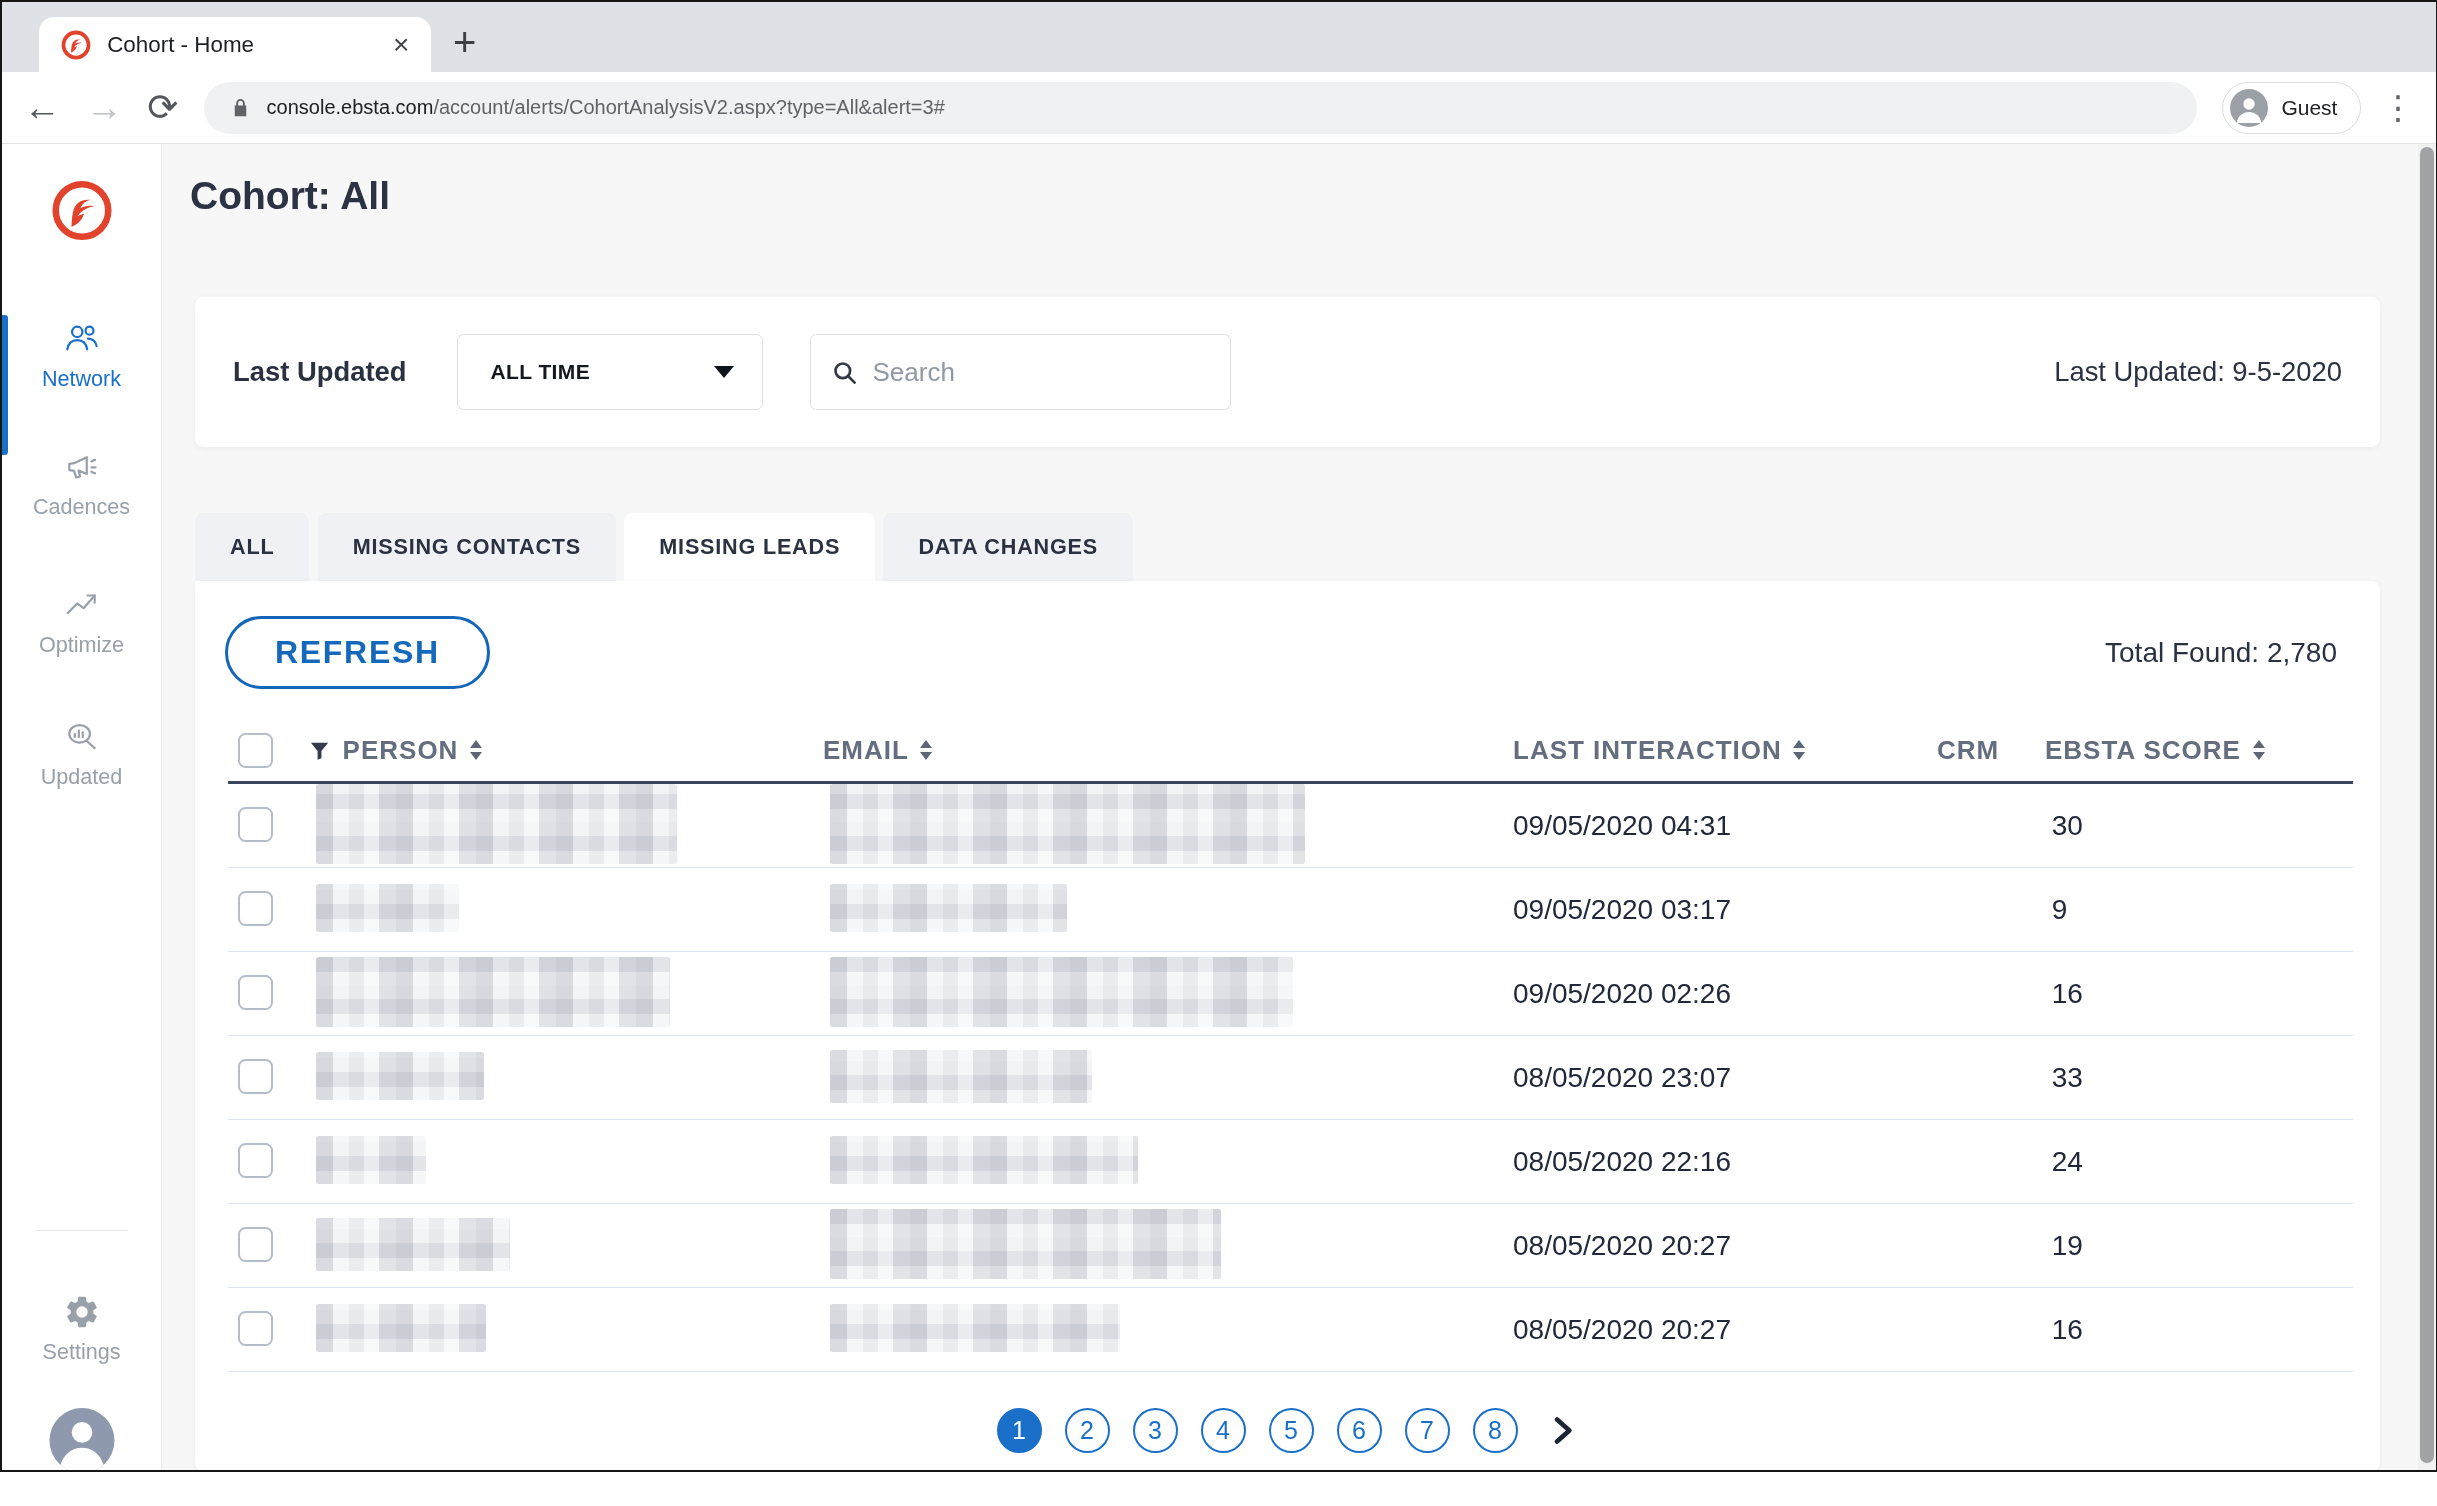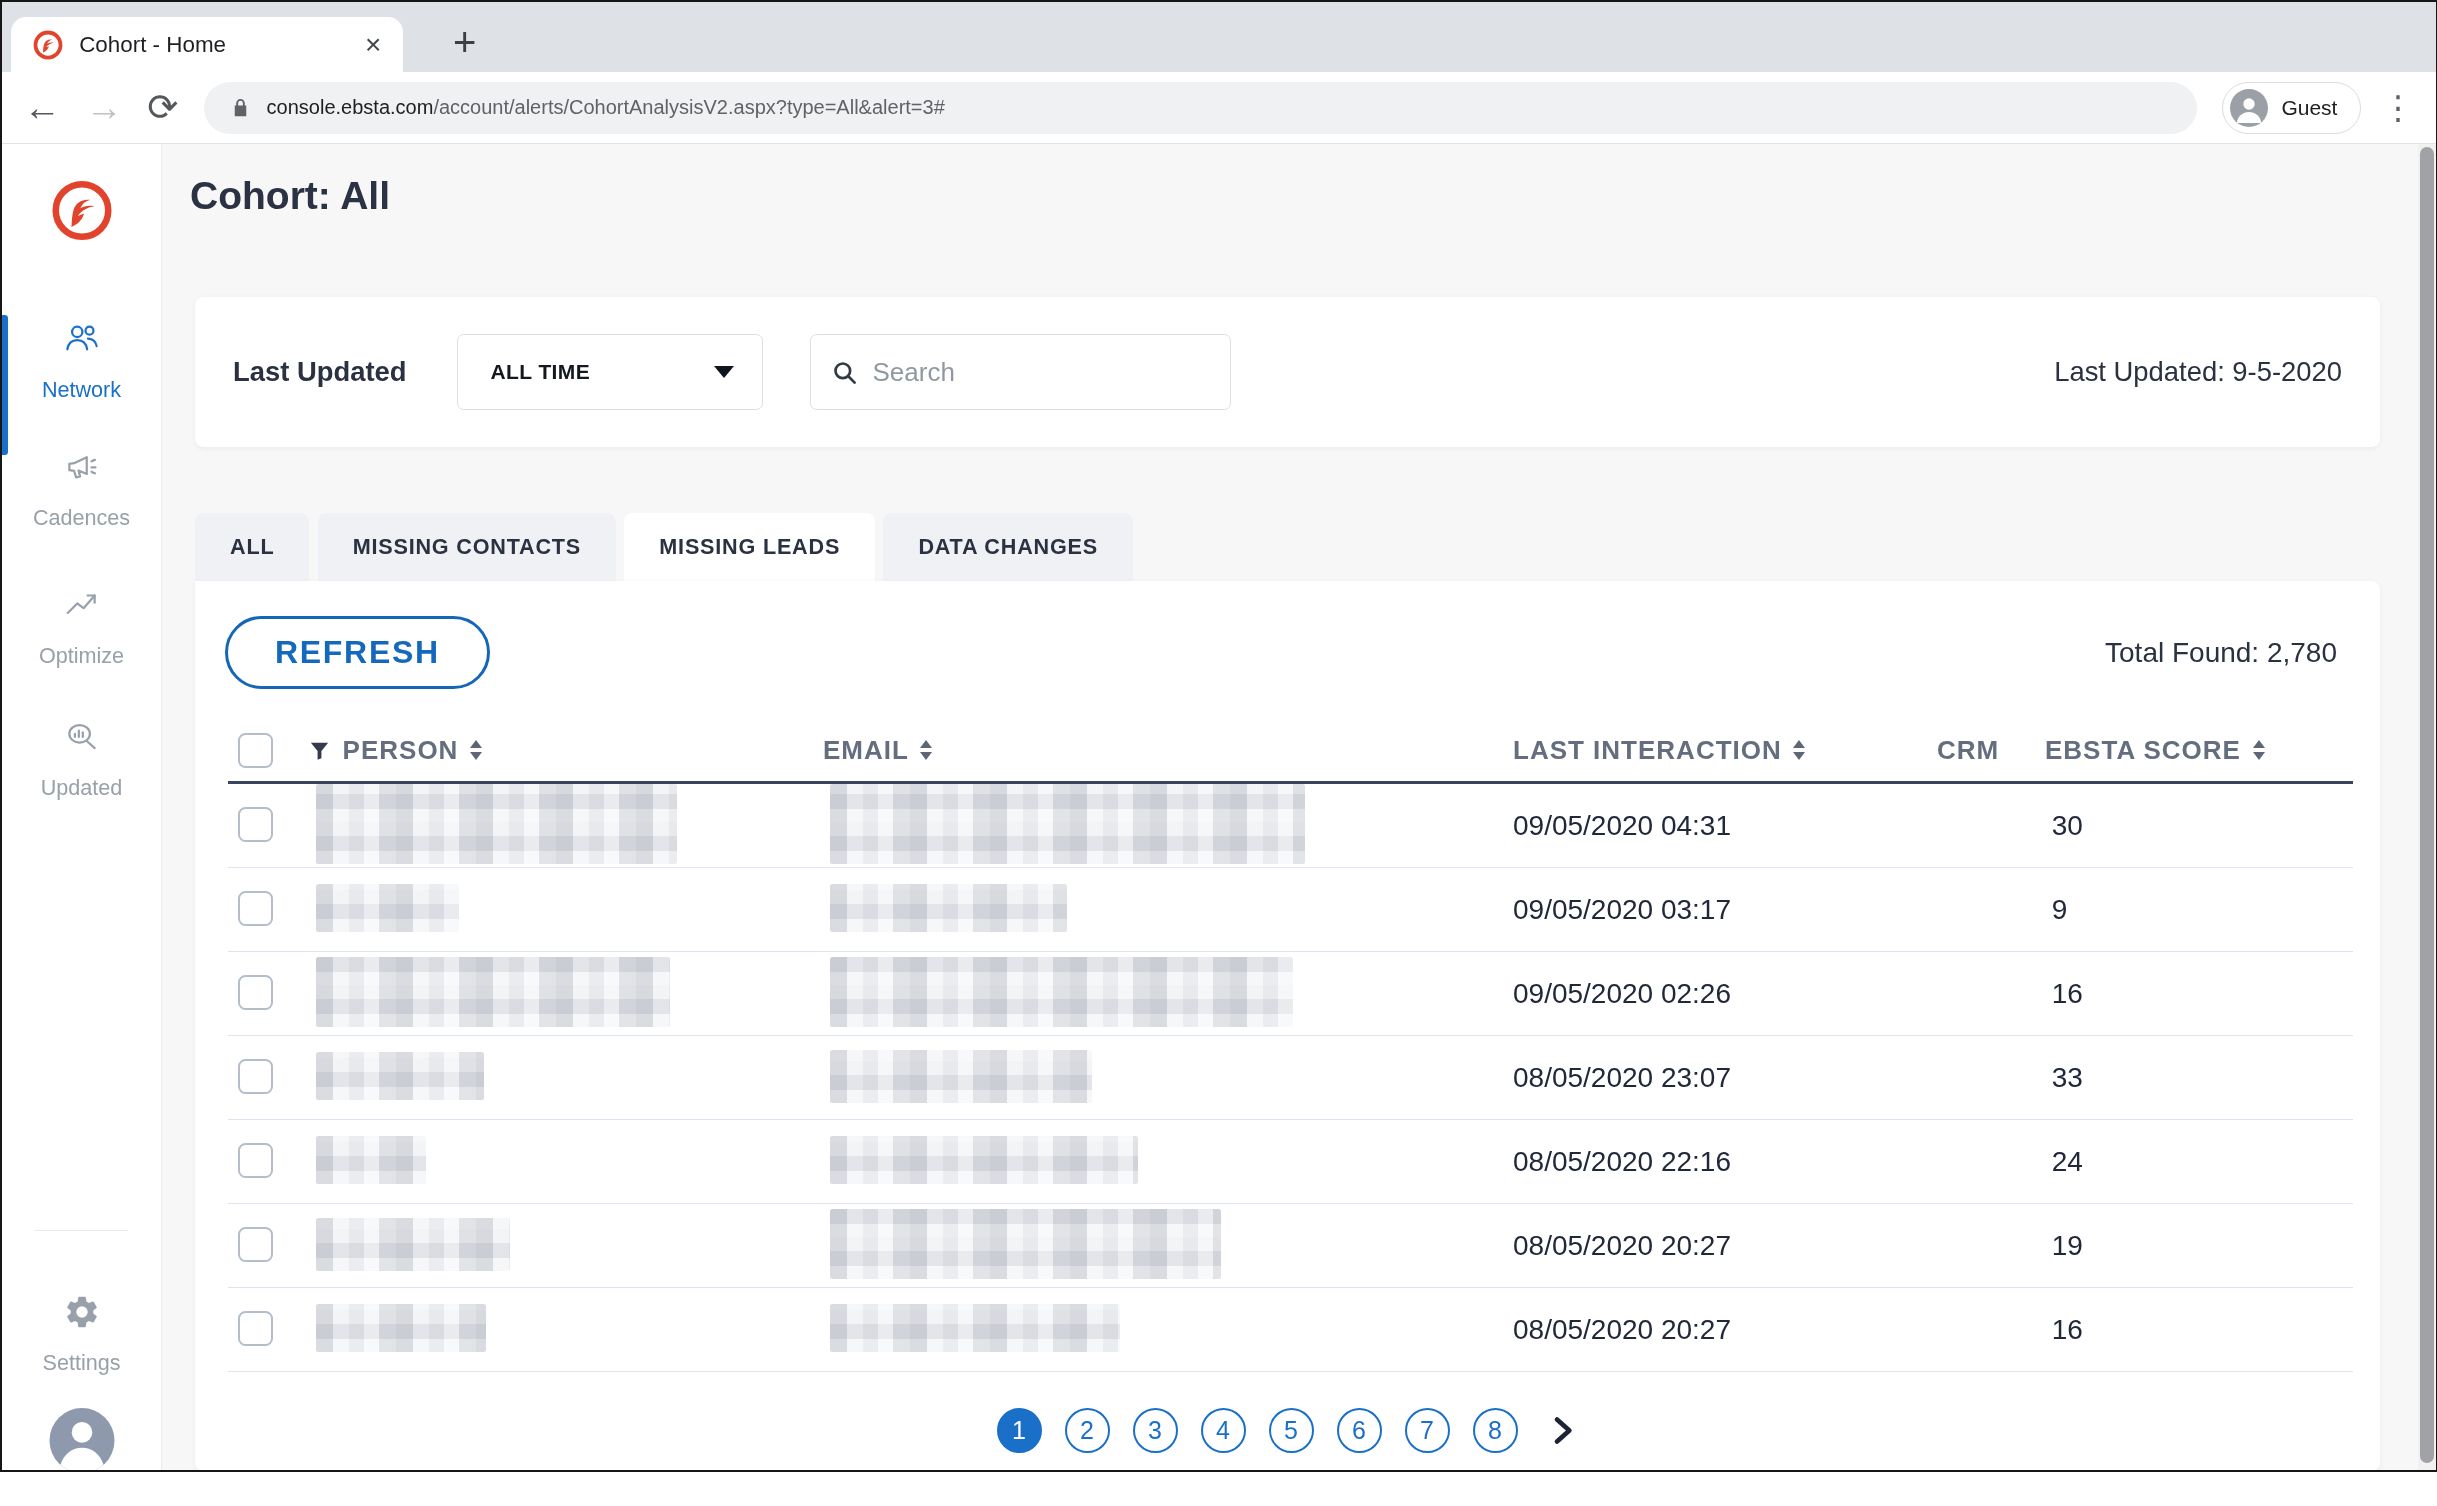--- a/index.html
+++ b/index.html
@@ -4,21 +4,21 @@
 <style>
   * { box-sizing: border-box; margin: 0; padding: 0; }
   html,body { width:2438px; height:1507px; background:#ffffff; overflow:hidden;
     font-family:"Liberation Sans","DejaVu Sans",sans-serif; }
 
   .window { position:absolute; left:0; top:0; width:2438px; height:1472px;
     border:2.5px solid #161616; background:#dee1e6; overflow:hidden; }
 
   
   .tabstrip { position:relative; height:70px; background:#dee1e6; }
-  .btab { position:absolute; left:9px; top:15px; width:392px; height:55px;
+  .btab { position:absolute; left:37px; top:15px; width:392px; height:55px;
     background:#ffffff; border-radius:15px 15px 0 0; display:flex; align-items:center;
     padding:0 21.6px; gap:16.6px; }
   .favicon { width:30px; height:30px; flex:0 0 auto; }
   .tab-title { font-size:22.4px; color:#1d1f23; flex:1; white-space:nowrap; overflow:hidden; }
   .tab-close { font-size:28px; color:#42464b; line-height:1; cursor:default; }
   .new-tab { position:absolute; left:451px; top:18.3px; font-size:40px; color:#3c4043; font-weight:400; }
 
   .toolbar { height:72px; background:#ffffff; display:flex; align-items:center;
     padding:0 21.6px; border-bottom:1.7px solid #e1e3e7; }
   .nav-ic { font-size:37px; line-height:1; color:#54575b; margin-right:25px; }
@@ -34,21 +34,21 @@
     display:flex; align-items:center; justify-content:center; }
   .guest-label { font-size:21px; color:#202124; }
   .menu-dots { font-size:33px; color:#5f6368; line-height:1; }
 
   
   .app { display:flex; height:1327px; }
   .sidebar { position:relative; width:160px; background:#ffffff; border-right:1.7px solid #ebebed; flex:0 0 auto; }
   .logo { position:absolute; top:35px; left:50%; transform:translateX(-50%); width:63px; height:63px; }
   .active-bar { position:absolute; left:0; top:171px; width:5.8px; height:140px; background:#1a70c8; border-radius:0 3.3px 3.3px 0; }
   .nav-item { position:absolute; left:0; width:100%; display:flex; flex-direction:column;
-    align-items:center; gap:19px; color:#98a0aa; }
+    align-items:center; gap:8px; color:#98a0aa; }
   .nav-item .nav-label { font-size:21.6px; }
   .nav-item.active { color:#1a70c8; }
   .nav-item svg { width:38px; height:38px; }
   .side-divider { position:absolute; top:1086px; left:33px; width:93px; border-top:1.7px solid #e6e8ea; }
   .side-avatar { position:absolute; top:1264px; left:50%; transform:translateX(-50%);
     width:65px; height:65px; border-radius:50%; background:#8e99ad; display:flex; align-items:flex-end; justify-content:center; overflow:hidden; }
 
   .main { position:relative; flex:1; background:#f7f7f8; overflow:hidden; }
   .page-title { position:absolute; left:28px; top:30px; font-size:39px; font-weight:600; color:#2b3243; }
 

